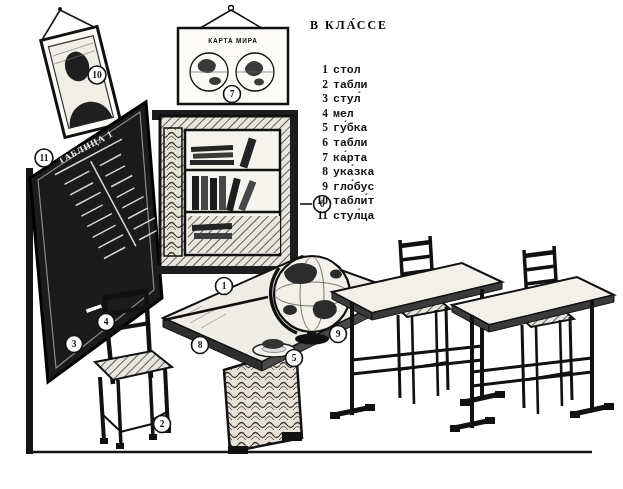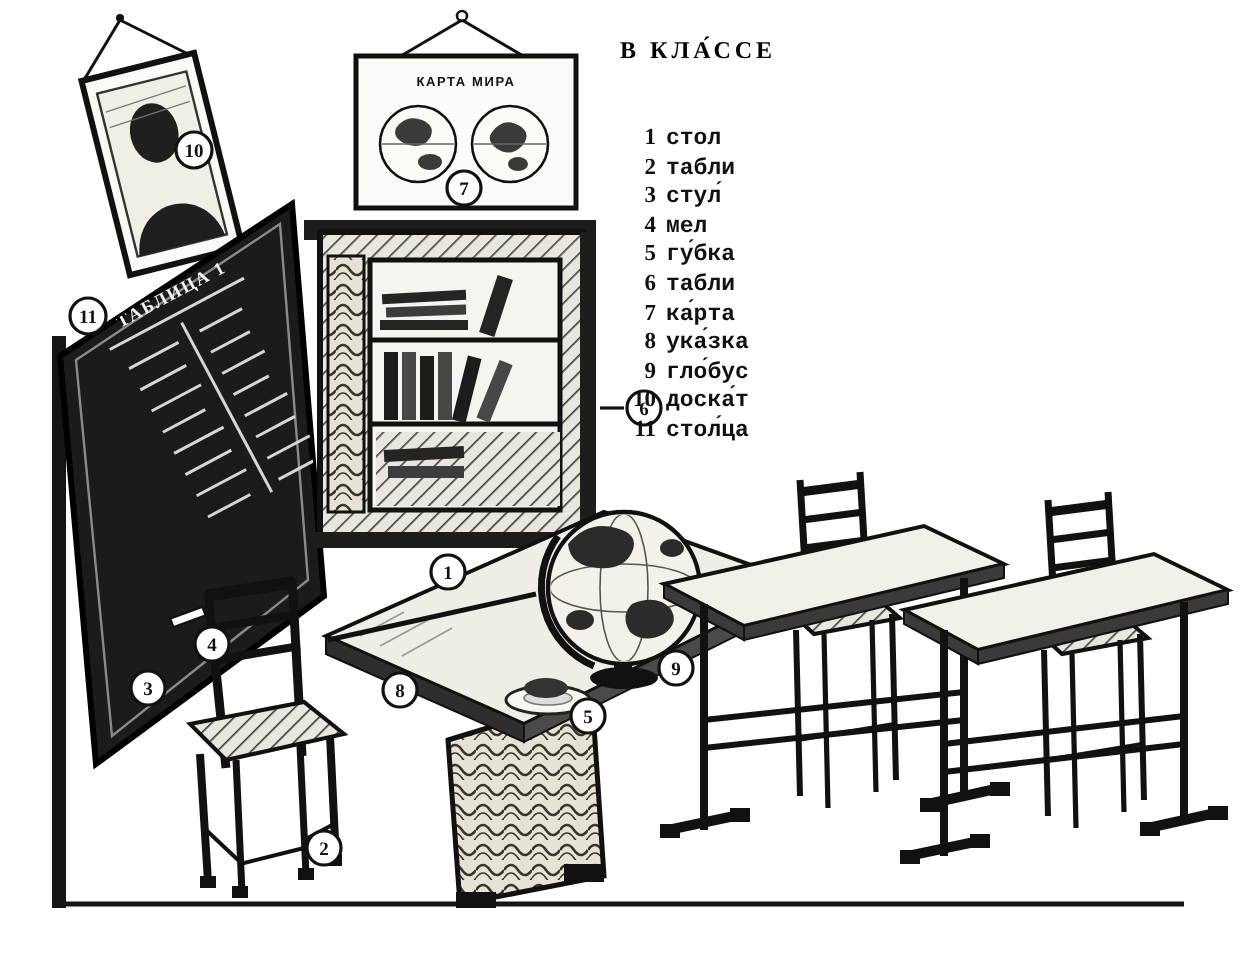--- a/index.html
+++ b/index.html
@@ -330,21 +330,21 @@
     <div class="vocab-row">
       <span class="vocab-num">8</span>
       <span class="vocab-word">ука́зка</span>
     </div>
     <div class="vocab-row">
       <span class="vocab-num">9</span>
       <span class="vocab-word">гло́бус</span>
     </div>
     <div class="vocab-row">
       <span class="vocab-num">10</span>
-      <span class="vocab-word">доска́т</span>
+      <span class="vocab-word">табли́т</span>
     </div>
     <div class="vocab-row">
       <span class="vocab-num">11</span>
-      <span class="vocab-word">стол́ца</span>
+      <span class="vocab-word">стул́ца</span>
     </div>
   </div>
 
 </div>
 
 </body></html>

